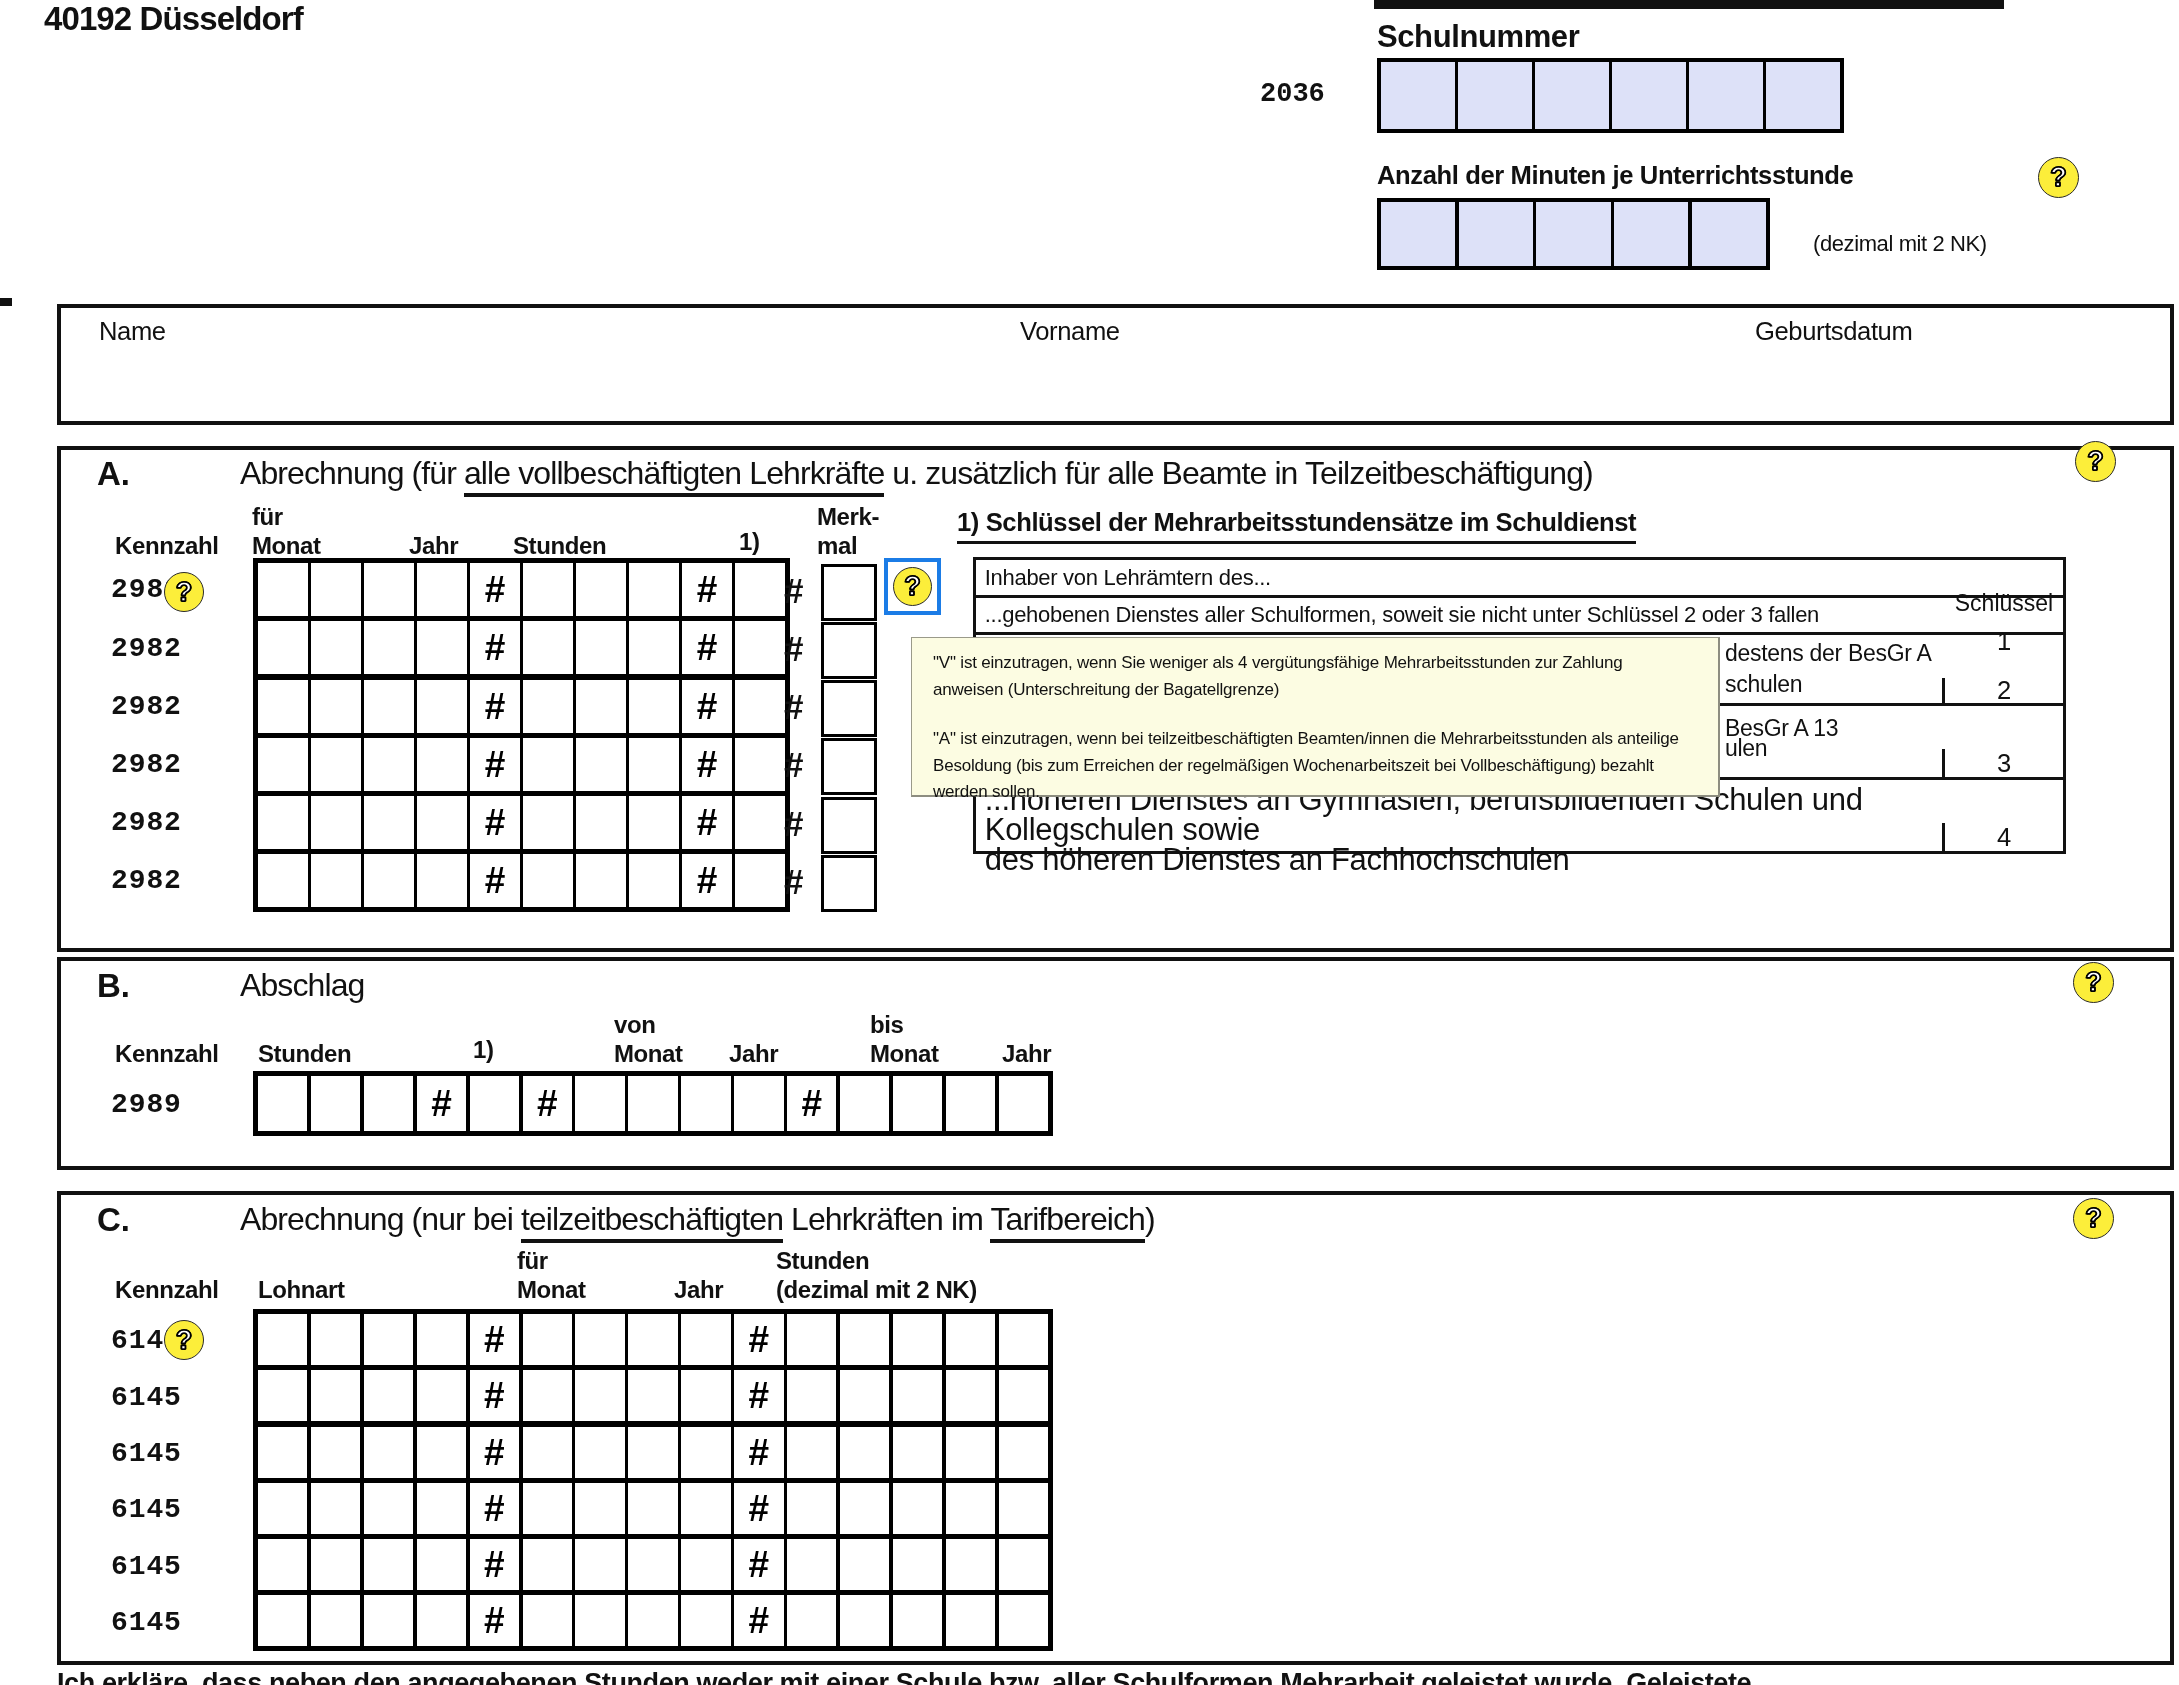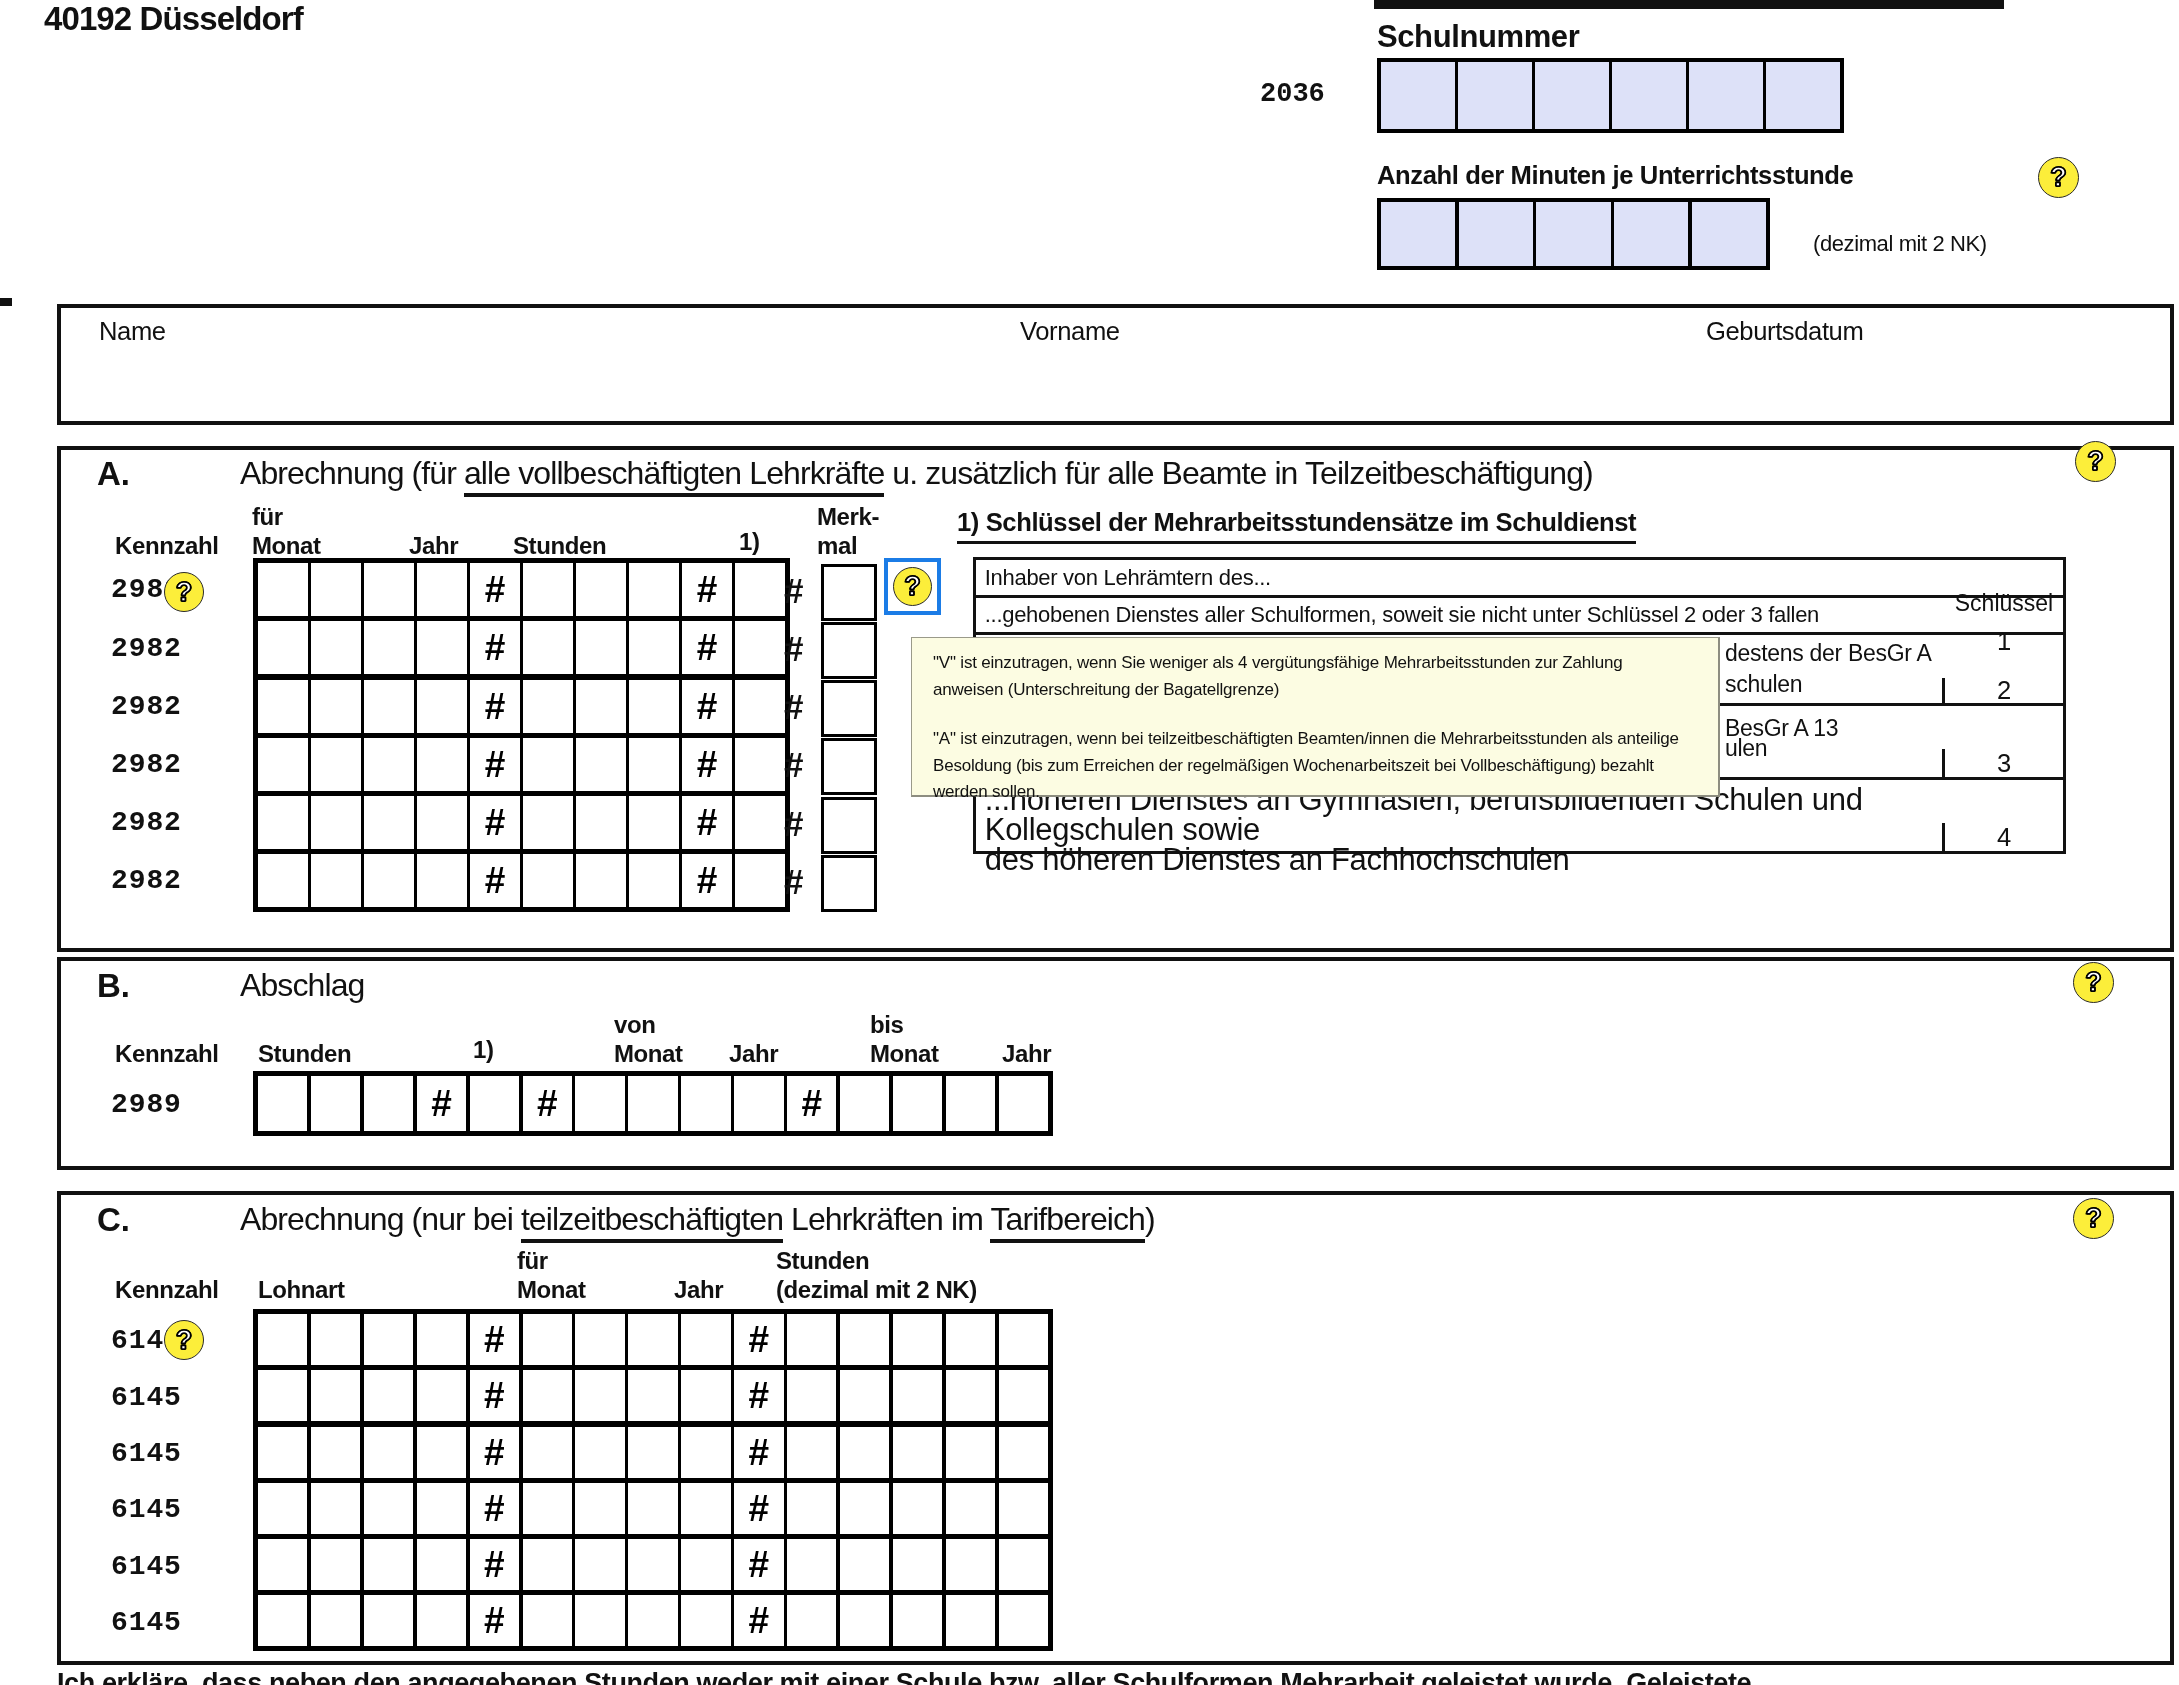--- a/index.html
+++ b/index.html
@@ -104,21 +104,21 @@
         <div class="fcell"></div>
         <div class="fcell"></div>
         <div class="fcell"></div>
       </div>
     </div>
   <div class="abs plainlab" style="left:1813px;top:231px;font-size:22px;">(dezimal mit 2 NK)</div>
 
   <div class="abs secbox" style="left:57px;top:304px;width:2109px;height:113px;">
     <div class="abs plainlab" style="left:38px;top:8.8px;">Name</div>
     <div class="abs plainlab" style="left:959px;top:8.8px;">Vorname</div>
-    <div class="abs plainlab" style="left:1645px;top:8.8px;">Geburtsdatum</div>
+    <div class="abs plainlab" style="left:1694px;top:8.8px;">Geburtsdatum</div>
     <div class="fieldarea" style="left:38px;width:882px;"></div>
     <div class="fieldarea" style="left:959px;width:688px;"></div>
     <div class="fieldarea" style="left:1694px;width:371px;"></div>
   </div>
 
   <div class="abs secbox" style="left:57px;top:446px;width:2109px;height:498px;"></div>
   <div class="abs sec-letter" style="left:97px;top:455px;">A.</div>
   <div class="abs sec-title" style="left:240px;top:455px;"><span>Abrechnung (für </span><span class="uline">alle vollbeschäftigten Lehrkräfte</span><span> u. zusätzlich für alle Beamte in Teilzeitbeschäftigung)</span></div>
   <div class="abs help" style="left:2075px;top:441px;">
       <span>?</span>

